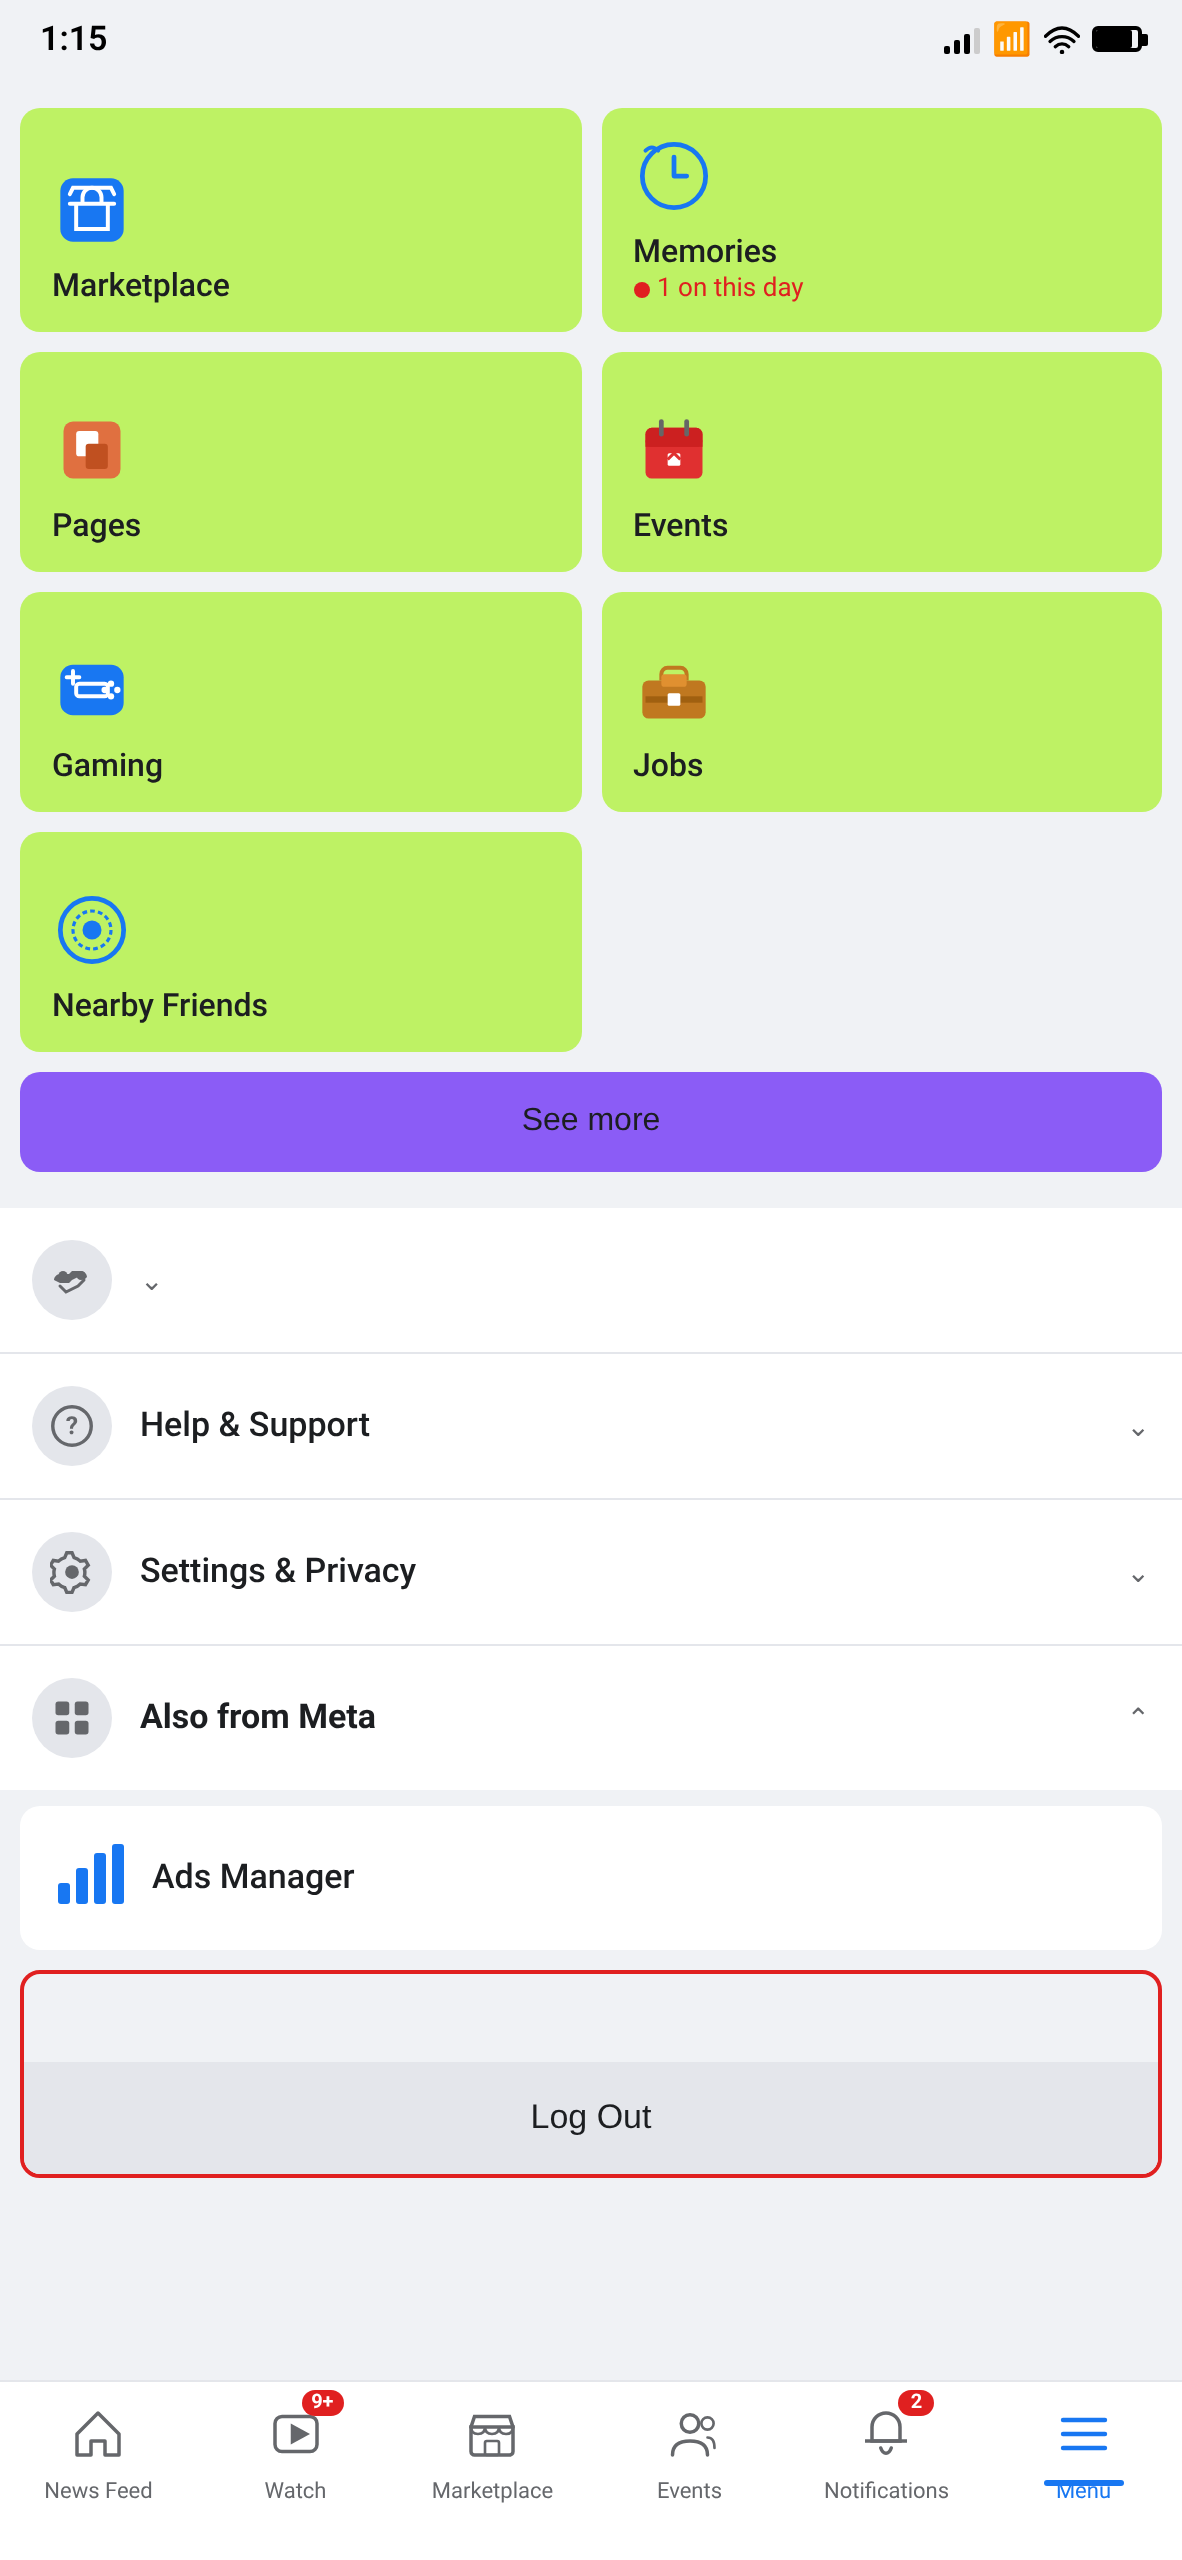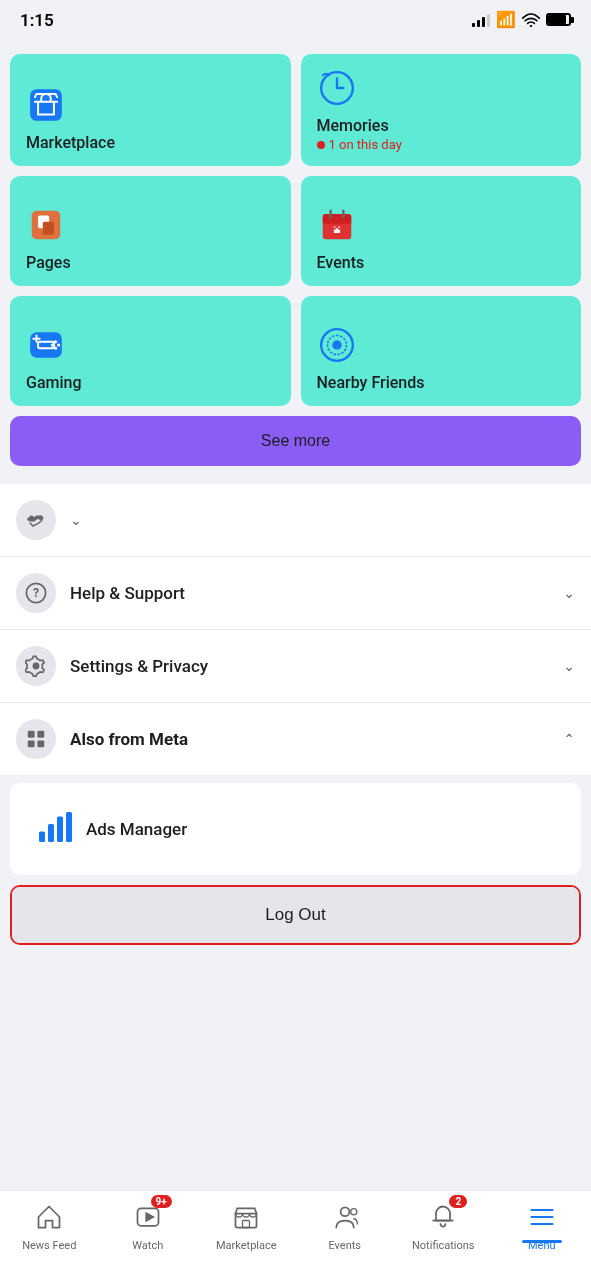--- a/index.html
+++ b/index.html
@@ -77,21 +77,21 @@
 
     
     .menu-grid {
       display: grid;
       grid-template-columns: 1fr 1fr;
       gap: 10px;
       padding: 10px 10px 0 10px;
     }
 
     .menu-card {
-      background: #5eead4;
+      background: #bef264;
       border-radius: 10px;
       padding: 14px 16px;
       display: flex;
       flex-direction: column;
       justify-content: flex-end;
       min-height: 110px;
     }
 
     .menu-card-icon {
       width: 40px;
@@ -184,21 +184,21 @@
     .chevron {
       font-size: 14px;
       color: #65676b;
     }
 
     
     .ads-manager-section {
       margin: 8px 10px;
       background: #fff;
       border-radius: 10px;
-      padding: 26px;
+      padding: 16px;
       display: flex;
       align-items: center;
       gap: 14px;
     }
     .ads-manager-label {
       font-size: 17px;
       font-weight: 500;
       color: #1c1e21;
     }
 
@@ -212,20 +212,21 @@
     .logout-btn {
       width: 100%;
       padding: 18px;
       background: #e4e6eb;
       border: none;
       font-size: 17px;
       font-weight: 500;
       color: #1c1e21;
       cursor: pointer;
       text-align: center;
+      margin-top: 44px;
     }
 
     
     .bottom-spacer {
       height: 90px;
     }
 
     
     .tab-bar {
       position: fixed;
@@ -390,20 +391,32 @@
           <path d="M8 16 h8 M12 12 v8" stroke="#fff" stroke-width="2.5" stroke-linecap="round"></path>
           <circle cx="36" cy="20" r="2" fill="#fff"></circle>
           <circle cx="40" cy="24" r="2" fill="#fff"></circle>
           <circle cx="32" cy="24" r="2" fill="#fff"></circle>
           <circle cx="36" cy="28" r="2" fill="#fff"></circle>
         </svg>
       </div>
       <span class="menu-card-label">Gaming</span>
     </div>
 
+    <div class="menu-card">
+      <div class="menu-card-icon">
+        <svg width="38" height="38" viewBox="0 0 48 48">
+          <rect x="4" y="18" width="40" height="24" rx="4" fill="#c07820"></rect>
+          <path d="M16 18v-4a4 4 0 0 1 4-4h8a4 4 0 0 1 4 4v4" stroke="#c07820" stroke-width="2.5" fill="none"></path>
+          <rect x="16" y="14" width="16" height="8" rx="2" fill="#e09030"></rect>
+          <rect x="6" y="28" width="36" height="4" fill="#a06010"></rect>
+          <rect x="20" y="26" width="8" height="8" rx="1" fill="#fff"></rect>
+        </svg>
+      </div>
+      <span class="menu-card-label">Jobs</span>
+    </div>
 
     <div class="menu-card">
       <div class="menu-card-icon">
         <svg width="38" height="38" viewBox="0 0 48 48">
           <circle cx="24" cy="24" r="20" fill="none" stroke="#1877f2" stroke-width="3"></circle>
           <circle cx="24" cy="24" r="6" fill="#1877f2"></circle>
           <circle cx="24" cy="24" r="12" fill="none" stroke="#1877f2" stroke-width="2" stroke-dasharray="3 2"></circle>
         </svg>
       </div>
       <span class="menu-card-label">Nearby Friends</span>

